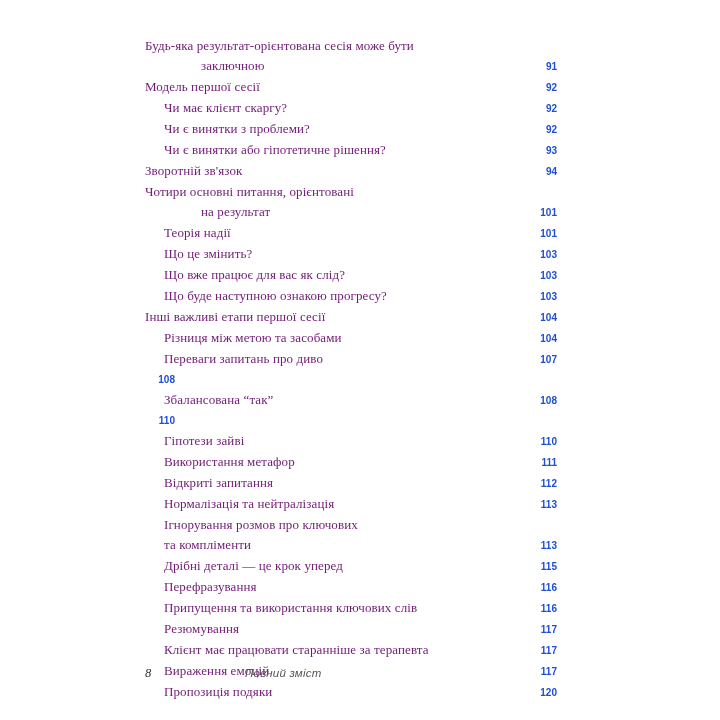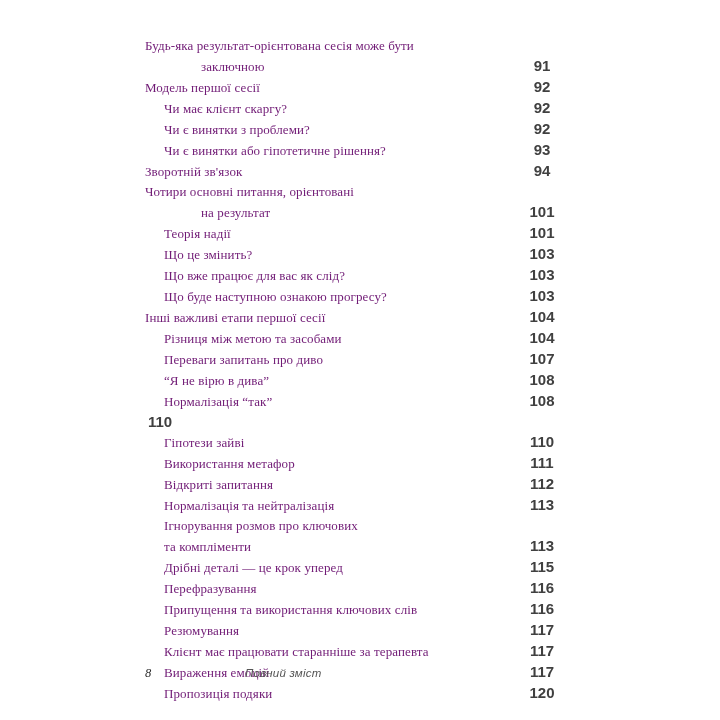--- a/index.html
+++ b/index.html
@@ -49,24 +49,24 @@
   }
 
   
   .lvl-0 .toc-title { padding-left: 0px; }
   .lvl-1 .toc-title { padding-left: 19px; }
   .lvl-2 .toc-title { padding-left: 41px; }
   .lvl-3 .toc-title { padding-left: 56px; }
 
   .toc-page {
     font-family: "Liberation Sans", "DejaVu Sans", sans-serif;
-    font-size: 15px;
+    font-size: 10px;
     font-weight: bold;
-    color: #404040;
-    text-align: center;
+    color: #1d4ed8;
+    text-align: right;
     min-width: 30px;
     flex: 0 0 auto;
   }
 
   .toc-page.empty { visibility: hidden; }
 
   #footer {
     position: absolute;
     left: 145px;
     top: 666px;
@@ -159,25 +159,24 @@
       </div>
       <div class="toc-row lvl-1">
         <span class="toc-title">Різниця між метою та засобами</span>
         <span class="toc-page">104</span>
       </div>
       <div class="toc-row lvl-1">
         <span class="toc-title">Переваги запитань про диво</span>
         <span class="toc-page">107</span>
       </div>
       <div class="toc-row lvl-1">
-        <span class="toc-title">“Я не вірю в дива”</span>
         <span class="toc-page">108</span>
       </div>
       <div class="toc-row lvl-1">
-        <span class="toc-title">Нормалізація “так”</span>
+        <span class="toc-title">Збалансована “так”</span>
         <span class="toc-page">108</span>
       </div>
       <div class="toc-row lvl-1">
         <span class="toc-page">110</span>
       </div>
       <div class="toc-row lvl-1">
         <span class="toc-title">Гіпотези зайві</span>
         <span class="toc-page">110</span>
       </div>
       <div class="toc-row lvl-1">

